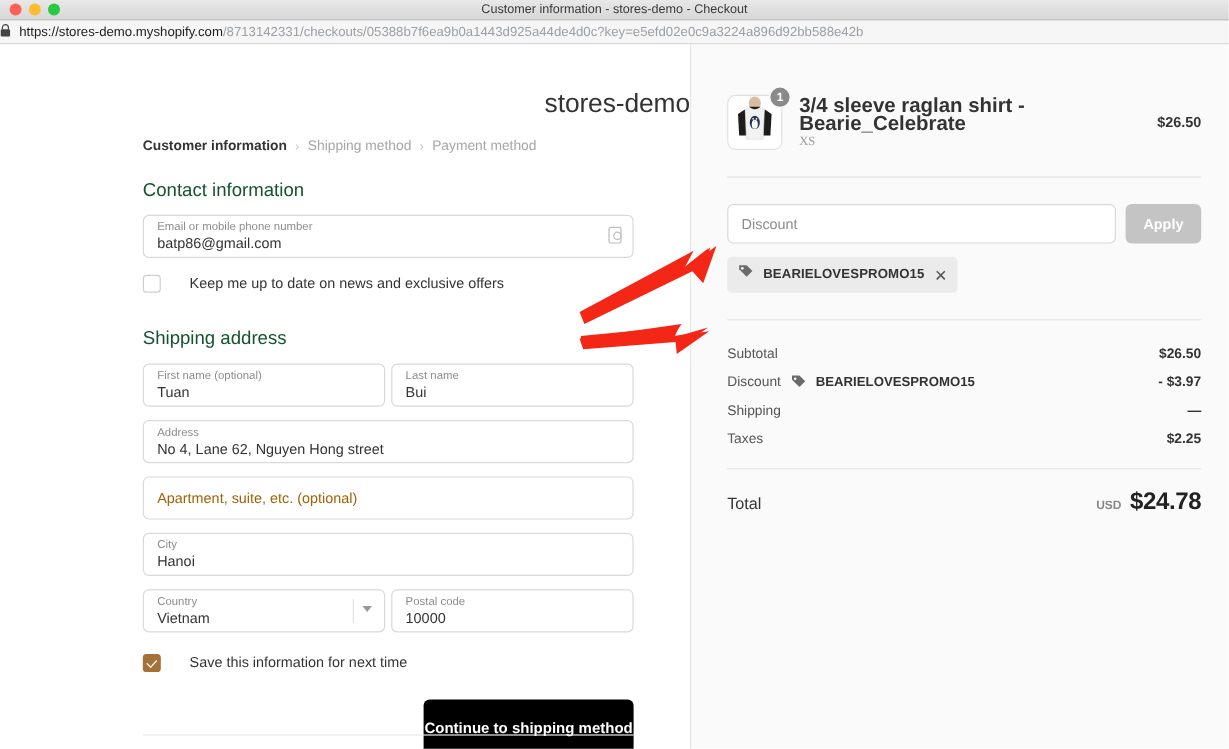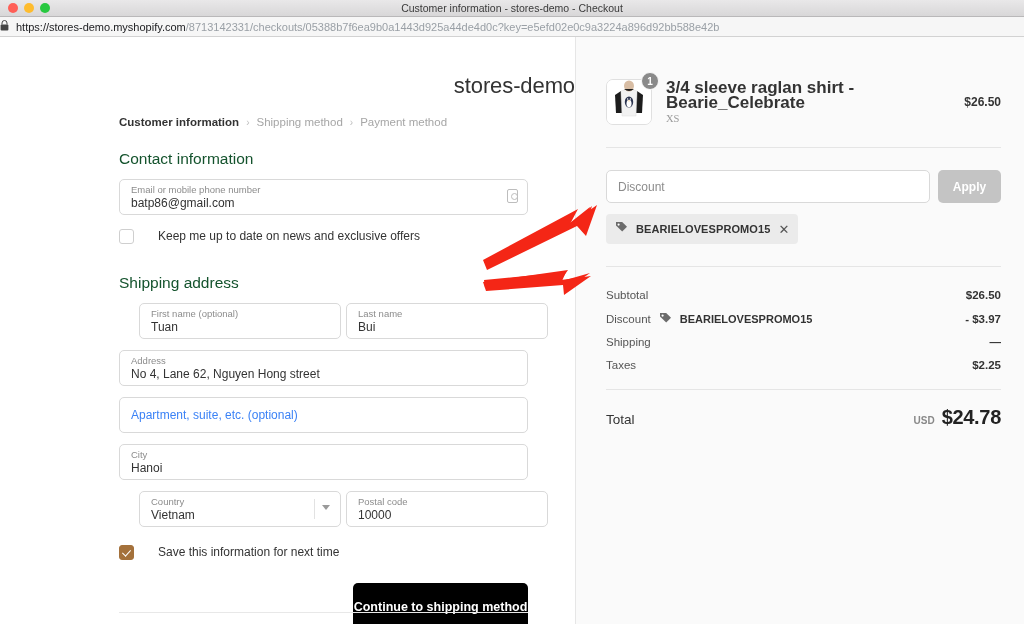--- a/index.html
+++ b/index.html
@@ -80,31 +80,31 @@
     position: relative;
     height: 36px;
     border: 1px solid #d9d9d9;
     border-radius: 5px;
     background: #fff;
     margin-top: 11px;
     padding: 4px 11px 0 11px;
     width: 409px;
   }
   .field.half { width: 202px; }
-  .field-row { display: flex; gap: 5px; margin-left: 20px; }
+  .field-row { display: flex; gap: 5px; }
   .fl {
     font-size: 9.5px; color: #8c8c8c; line-height: 12px;
     display: block;
   }
   .fv {
     font-size: 12px; color: #333; line-height: 15px;
     display: block;
   }
   .field.empty { display: flex; align-items: center; padding-top: 0; }
-  .ph { font-size: 12px; color: #3b82f6; }
+  .ph { font-size: 12px; color: #a16207; }
 
   .autofill-icon {
     position: absolute; right: 9px; top: 9px;
     width: 11px; height: 14px;
     border: 1px solid #bdbdbd; border-radius: 2px;
     background: #fff;
   }
   .autofill-icon::after {
     content: ""; position: absolute;
     left: 3px; top: 3px; width: 5px; height: 5px;

